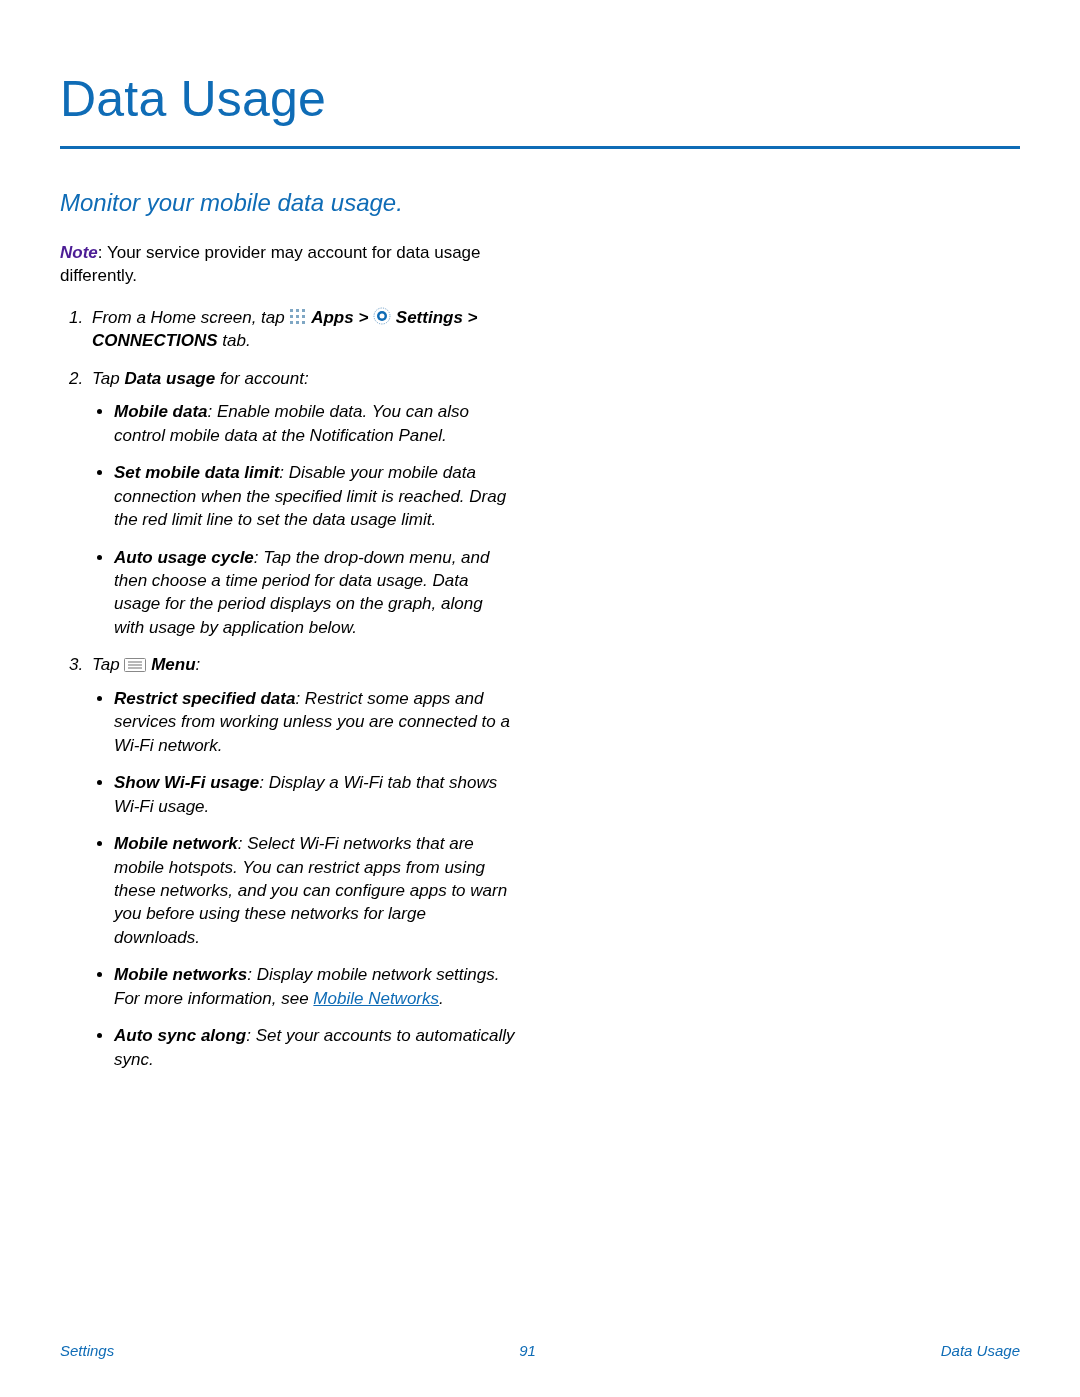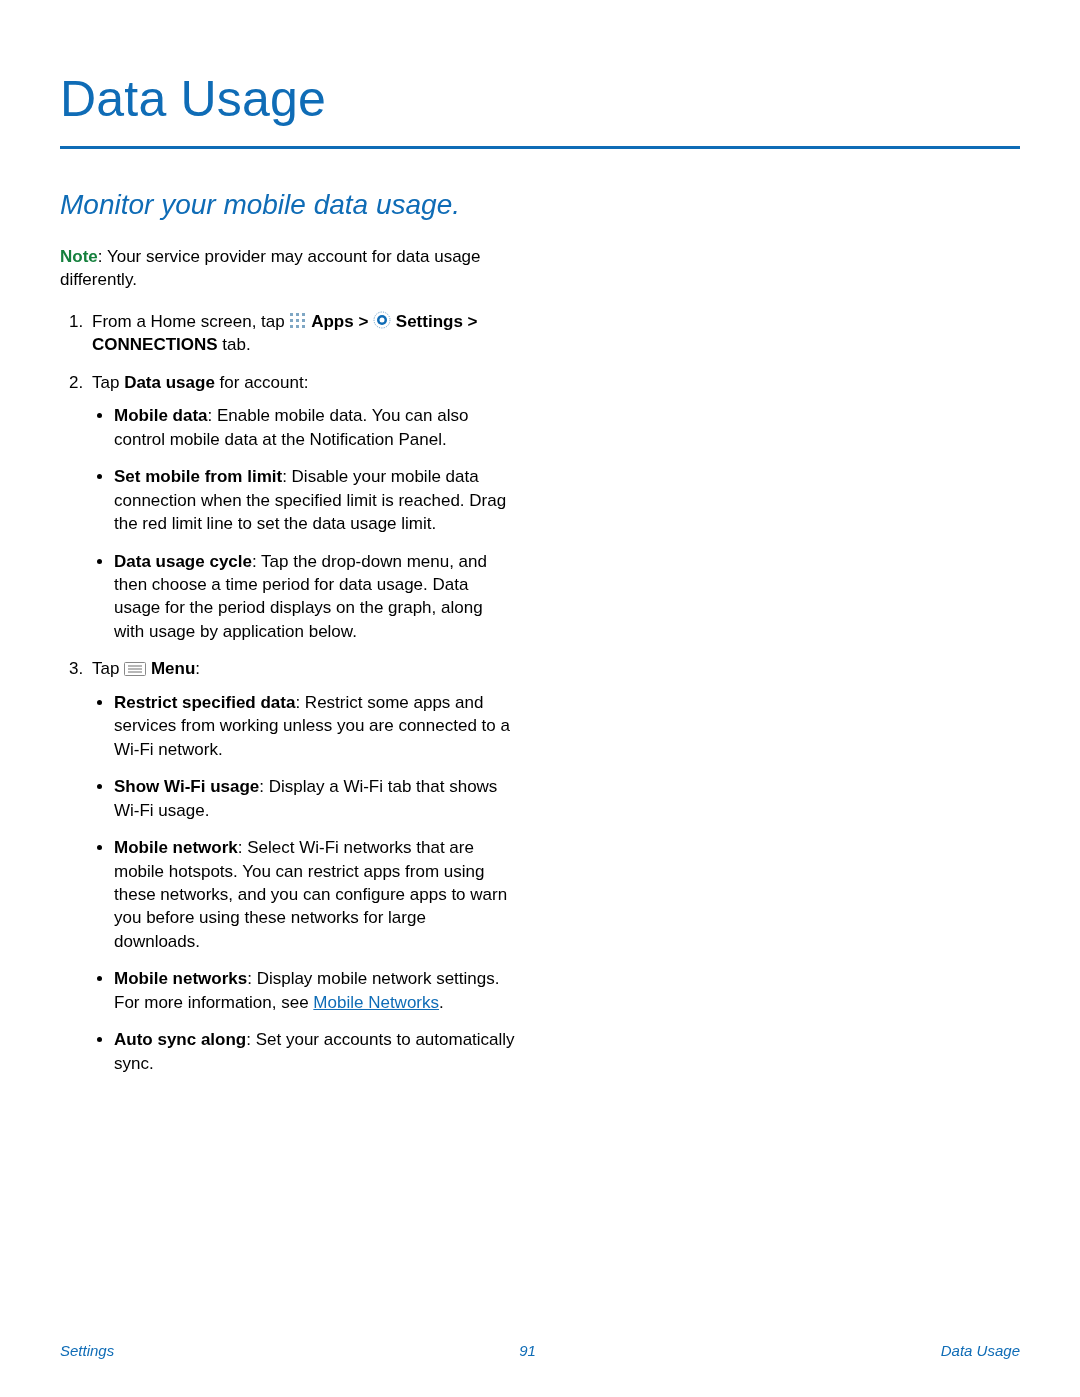--- a/index.html
+++ b/index.html
@@ -22,45 +22,47 @@
     color: #0f6cb6;
     margin: 0 0 18px 0;
     letter-spacing: 0.2px;
   }
   .rule {
     height: 3px;
     background: #0f6cb6;
     margin-bottom: 40px;
   }
   .subtitle {
-    font-size: 28px;
+    font-size: 24px;
     font-style: italic;
     color: #0f6cb6;
     margin: 0 0 24px 0;
     font-weight: 400;
   }
   .col {
     width: 460px;
     font-size: 17px;
     line-height: 1.38;
   }
   .note {
     margin-bottom: 18px;
   }
   .note-label {
-    color: #15803d;
+    color: #4c1d95;
     font-weight: 700;
+    font-style: italic;
   }
   ol.steps {
     margin: 0;
     padding: 0 0 0 28px;
   }
   ol.steps > li {
     margin-bottom: 14px;
     padding-left: 4px;
+    font-style: italic;
   }
   ul.bullets {
     list-style: disc;
     margin: 10px 4px 0 0;
     padding: 0 0 0 22px;
   }
   ul.bullets > li {
     margin-bottom: 14px;
   }
   .b { font-weight: 700; }
@@ -125,22 +127,22 @@
             <circle cx="9" cy="9" r="2.5" fill="#fff"></circle>
           </svg>
         </span>
         <span class="b">Settings</span><span class="b"> &gt; </span><span class="b">CONNECTIONS</span><span> tab.</span>
       </li>
 
       <li>
         <span>Tap </span><span class="b">Data usage</span><span> for account:</span>
         <ul class="bullets">
           <li><span class="b">Mobile data</span><span>: Enable mobile data. You can also control mobile data at the Notification Panel.</span></li>
-          <li><span class="b">Set mobile from limit</span><span>: Disable your mobile data connection when the specified limit is reached. Drag the red limit line to set the data usage limit.</span></li>
-          <li><span class="b">Data usage cycle</span><span>: Tap the drop-down menu, and then choose a time period for data usage. Data usage for the period displays on the graph, along with usage by application below.</span></li>
+          <li><span class="b">Set mobile data limit</span><span>: Disable your mobile data connection when the specified limit is reached. Drag the red limit line to set the data usage limit.</span></li>
+          <li><span class="b">Auto usage cycle</span><span>: Tap the drop-down menu, and then choose a time period for data usage. Data usage for the period displays on the graph, along with usage by application below.</span></li>
         </ul>
       </li>
 
       <li>
         <span>Tap </span>
         <span class="icon">
           <svg width="22" height="14" viewBox="0 0 22 14">
             <rect x="0.5" y="0.5" width="21" height="13" rx="1" fill="none" stroke="#888" stroke-width="1"></rect>
             <line x1="4" y1="4" x2="18" y2="4" stroke="#888" stroke-width="1.2"></line>
             <line x1="4" y1="7" x2="18" y2="7" stroke="#888" stroke-width="1.2"></line>

